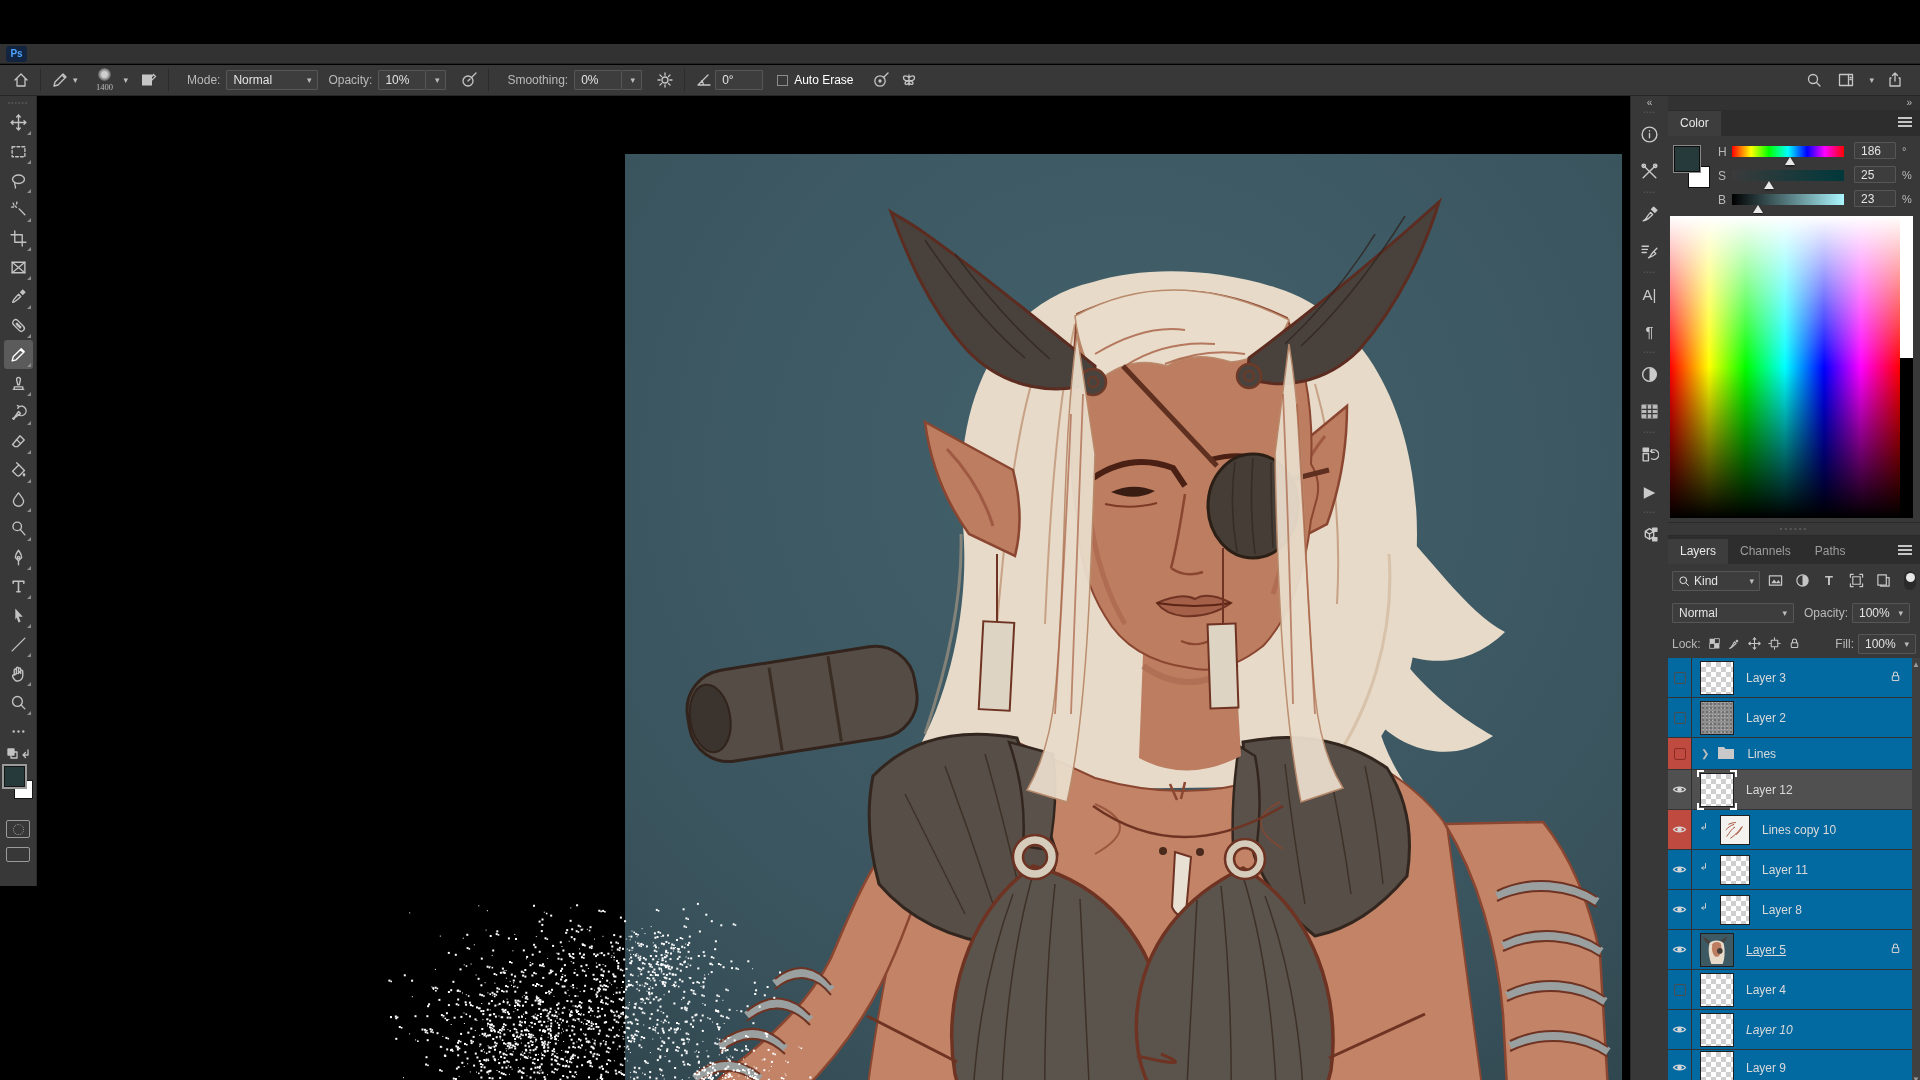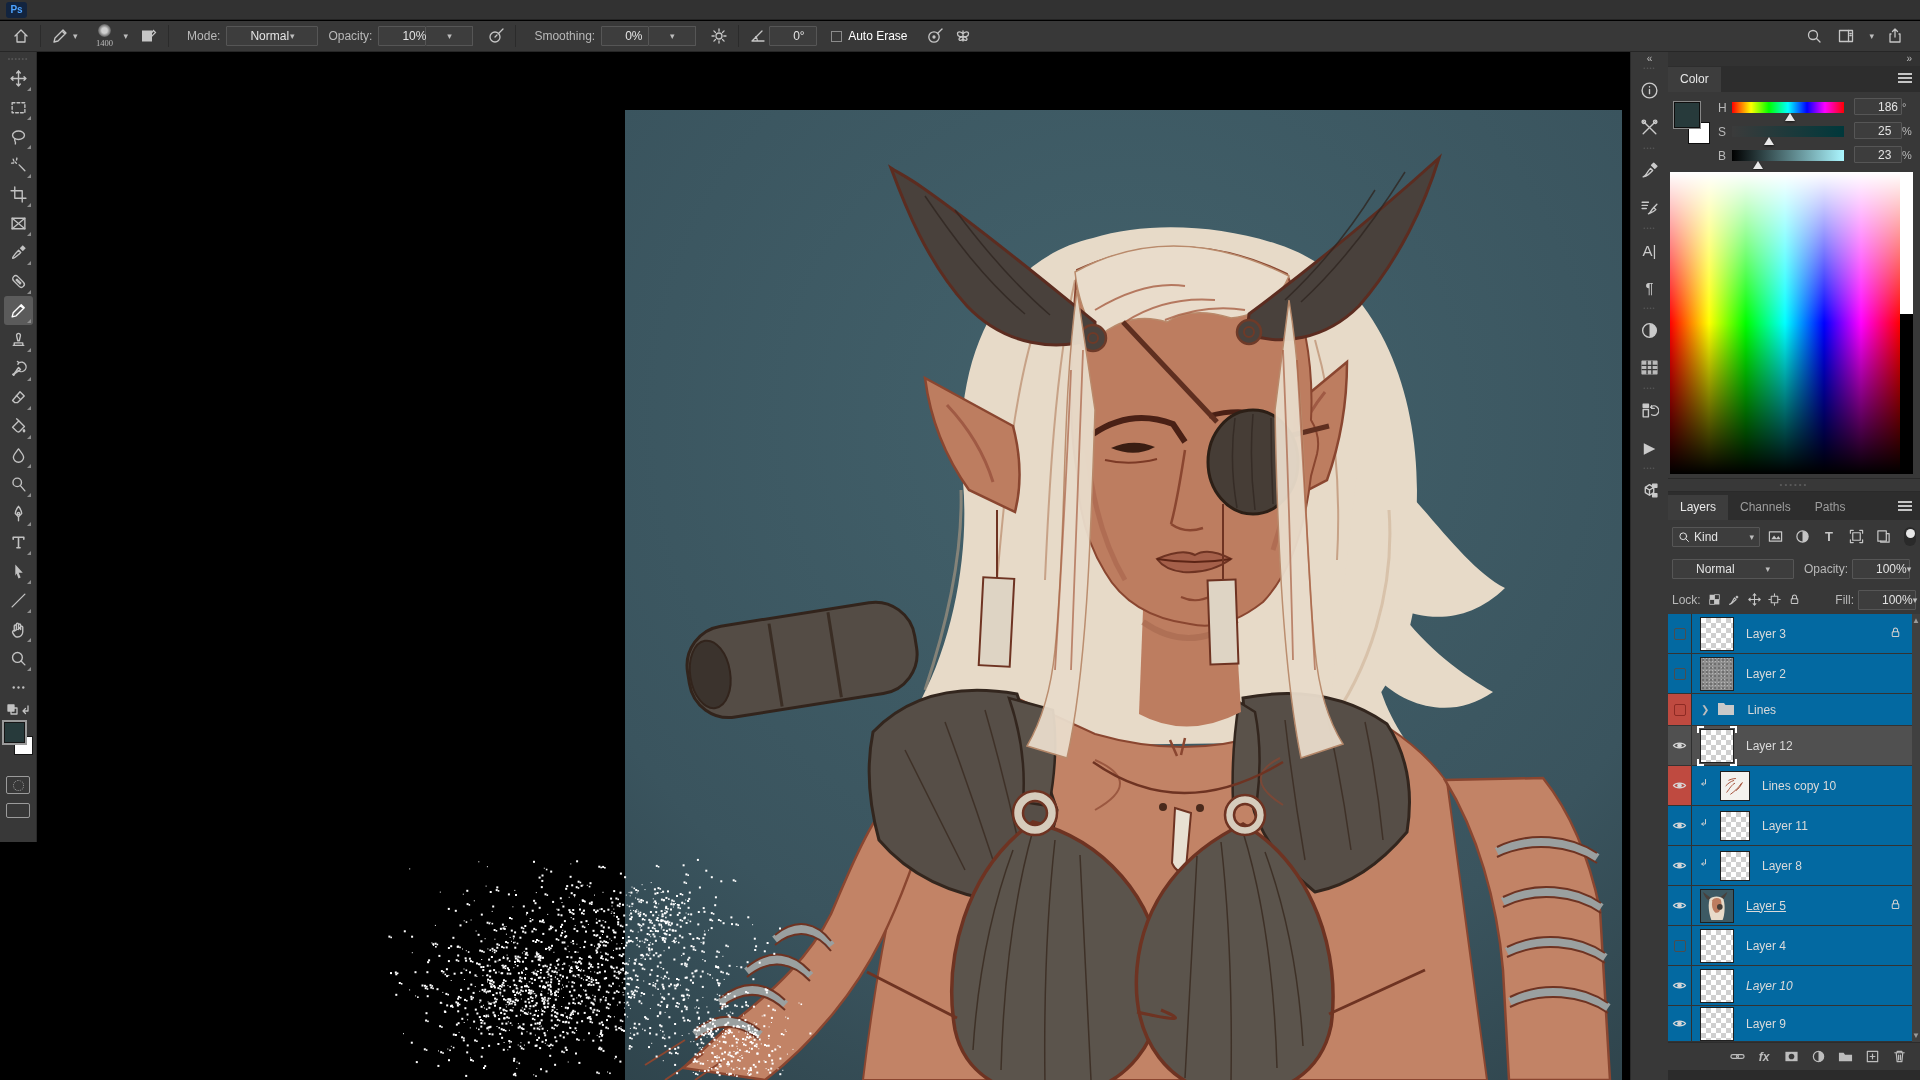--- a/index.html
+++ b/index.html
@@ -1,38 +1,38 @@
 <!DOCTYPE html>
 <html><head>
 <meta charset="utf-8">
 <style>
   * { margin:0; padding:0; box-sizing:border-box; }
   html,body { width:1920px; height:1080px; overflow:hidden; background:#000; }
   body { font-family:"Liberation Sans","DejaVu Sans",sans-serif; color:#cfcfcf; font-size:12px;
          -webkit-font-smoothing:antialiased; }
-  .app { position:absolute; inset:0; }
+  .app { position:absolute; inset:0;margin-top:44px; }
 
   
   .menubar { position:absolute; left:0; top:0; width:1920px; height:20px; background:#323232;
              display:flex; align-items:center; border-bottom:1px solid #232323; z-index:30;}
   .ps-logo { width:21px; height:16px; margin:0 8px 0 6px; background:#12243f; color:#4da3ff;
              font-size:10px; font-weight:bold; display:flex; align-items:center; justify-content:center;
              border-radius:3px; }
   .menu-item { padding:0 11px; font-size:12.5px; color:#dcdcdc; height:20px; display:flex; align-items:center; cursor:default; }
 
   
   .optionsbar { position:absolute; left:0; top:21px; width:1920px; height:31px; background:#383838;
                 border-bottom:1px solid #262626; display:flex; align-items:center; z-index:29; }
   .opt-sep { width:1px; height:22px; background:#2b2b2b; margin:0 8px; }
   .opt-icon { width:22px; height:22px; display:flex; align-items:center; justify-content:center; color:#c6c6c6; }
   .opt-icon svg { width:16px; height:16px; }
   .chev { font-size:9px; color:#bdbdbd; margin-left:2px; }
   .opt-label { color:#b9b9b9; margin:0 6px 0 10px; font-size:12px; }
   .fld { background:#3d3d3d; border:1px solid #565656; color:#e3e3e3; height:20px; display:flex;
-         align-items:center; padding:0 23px; font-size:12px; border-radius:1px; }
+         align-items:center; padding:0 6px; font-size:12px; border-radius:1px; }
   .fld .chev { margin-left:auto; }
   .drop { display:flex; align-items:center; }
   .brush-preview { display:flex; flex-direction:column; align-items:center; width:34px; margin-left:10px; color:#c6c6c6;}
   .brush-dot { width:13px; height:13px; border-radius:50%; background:radial-gradient(circle,#cfcfcf 0 30%,rgba(207,207,207,.25) 70%, transparent); }
   .brush-size { font-size:8.5px; color:#bdbdbd; margin-top:1px;font-family:Liberation Serif, serif; }
   .checkbox { width:11px; height:11px; border:1px solid #8b8b8b; background:transparent; margin-right:6px; }
   .autoerase { display:flex; align-items:center; color:#ffffff; margin-left:14px; font-size:12px; }
   .opt-right { margin-left:auto; display:flex; align-items:center; gap:10px; padding-right:14px; }
 
   

